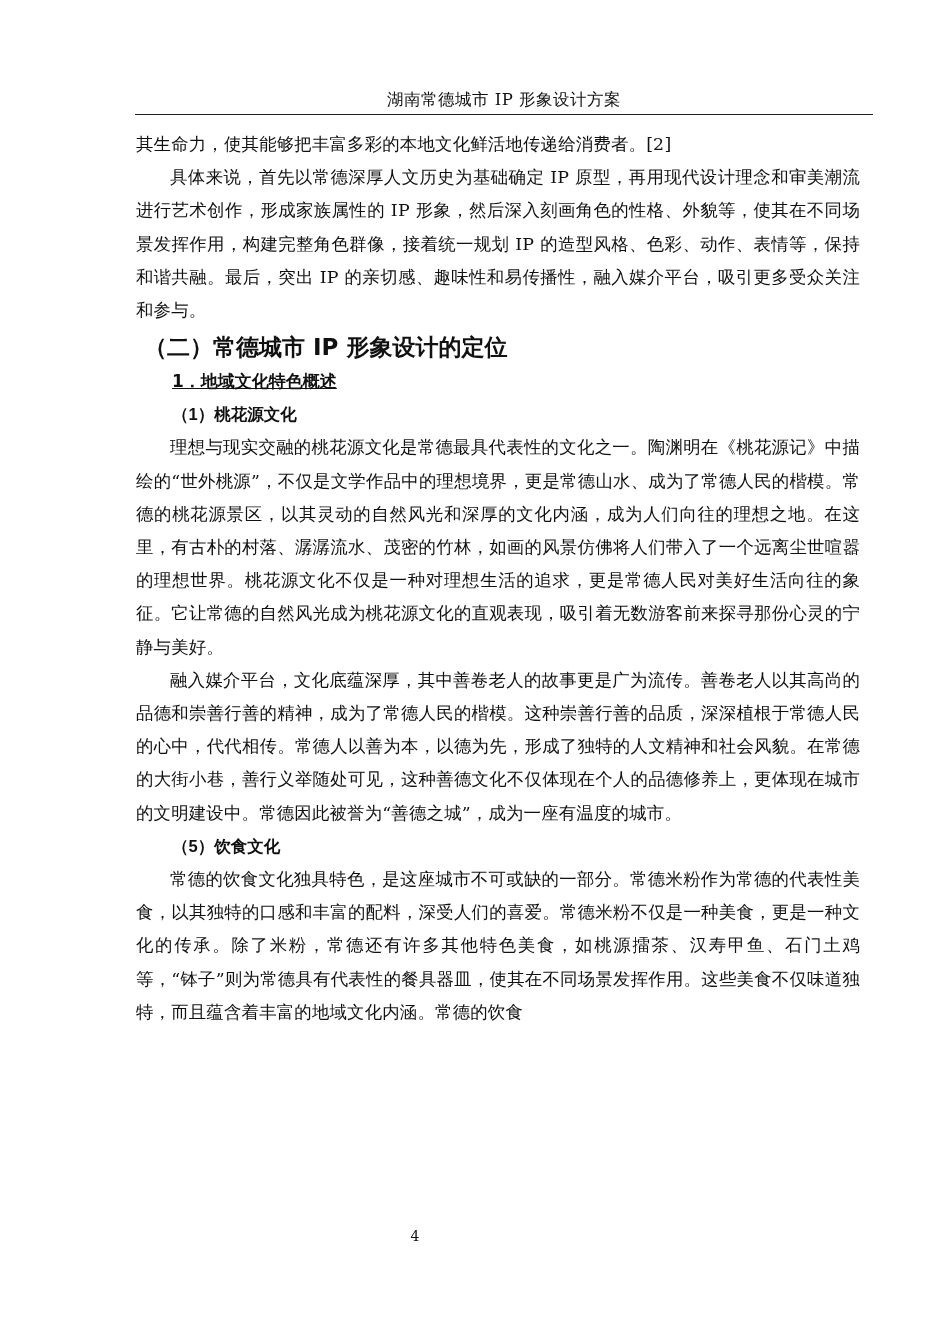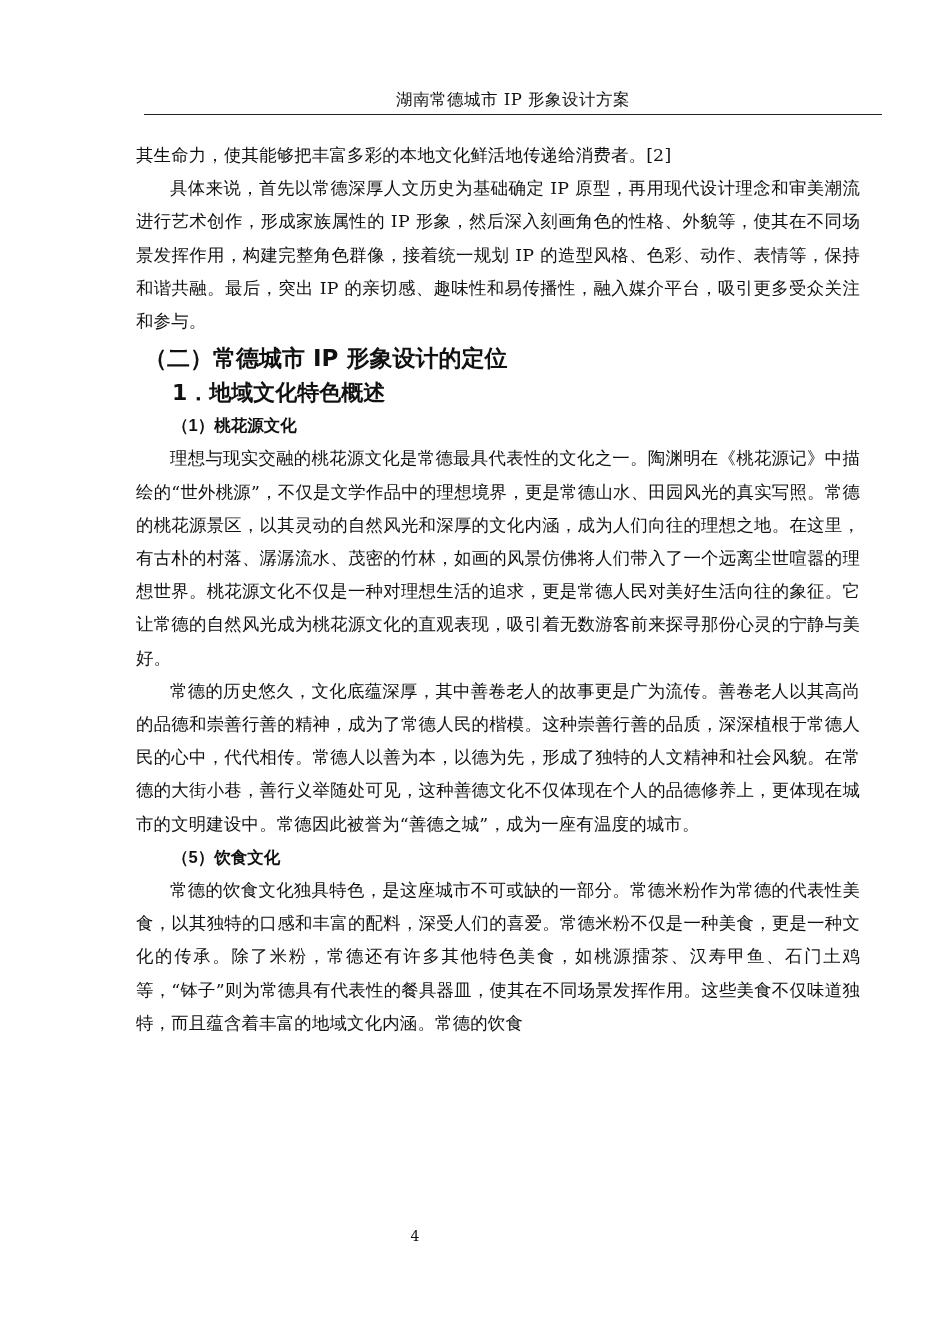--- a/index.html
+++ b/index.html
@@ -1,42 +1,42 @@
 <!DOCTYPE html>
 <html><head>
 <meta charset="utf-8">
 <style>
   html, body { margin:0; padding:0; background:#ffffff; }
   body { width:950px; height:1344px; position:relative; overflow:hidden;
          font-family:"DejaVu Serif", "Liberation Serif", serif; color:#111; }
-  .header { position:absolute; left:144px; top:88px; width:738px; height:26px;
+  .header { position:absolute; left:135px; top:88px; width:738px; height:26px;
             border-bottom:1.5px solid #222; text-align:center;
             font-size:16.5px; line-height:24px; letter-spacing:0.5px; }
-  .body { position:absolute; left:136px; top:139px; width:724px; }
+  .body { position:absolute; left:136px; top:128px; width:724px; }
   .p { font-size:17.4px; line-height:33.2px; text-align:justify; margin:0; letter-spacing:0.2px; }
   .indent { text-indent:34px; }
   .h2 { font-family:"DejaVu Sans", "Liberation Sans", sans-serif; font-weight:bold;
         font-size:23px; line-height:36px; margin:2px 0 0 0; padding-left:8px; }
   .h3 { font-family:"DejaVu Sans", "Liberation Sans", sans-serif; font-weight:bold;
-        font-size:22px; line-height:33px; margin:0; padding-left:36px; }
+        font-size:17px; line-height:33px; margin:0; padding-left:36px;text-decoration:underline; }
   .h4 { font-family:Liberation Sans, sans-serif; font-weight:bold;
         font-size:16.5px; line-height:33.2px; margin:0; padding-left:36px; }
   .pagenum { position:absolute; left:0; width:950px; top:1228px; text-align:center; font-size:14px; }
   .pagenum span { position:relative; left:-60px; }
 </style>
 </head>
 <body>
 
 <div class="header">湖南常德城市 IP 形象设计方案</div>
 
 <div class="body">
   <p class="p">其生命力，使其能够把丰富多彩的本地文化鲜活地传递给消费者。[2]</p>
   <p class="p indent">具体来说，首先以常德深厚人文历史为基础确定 IP 原型，再用现代设计理念和审美潮流进行艺术创作，形成家族属性的 IP 形象，然后深入刻画角色的性格、外貌等，使其在不同场景发挥作用，构建完整角色群像，接着统一规划 IP 的造型风格、色彩、动作、表情等，保持和谐共融。最后，突出 IP 的亲切感、趣味性和易传播性，融入媒介平台，吸引更多受众关注和参与。</p>
   <h2 class="h2">（二）常德城市 IP 形象设计的定位</h2>
   <h3 class="h3">1．地域文化特色概述</h3>
   <h4 class="h4">（1）桃花源文化</h4>
-  <p class="p indent">理想与现实交融的桃花源文化是常德最具代表性的文化之一。陶渊明在《桃花源记》中描绘的“世外桃源”，不仅是文学作品中的理想境界，更是常德山水、田园风光的真实写照。常德的桃花源景区，以其灵动的自然风光和深厚的文化内涵，成为人们向往的理想之地。在这里，有古朴的村落、潺潺流水、茂密的竹林，如画的风景仿佛将人们带入了一个远离尘世喧嚣的理想世界。桃花源文化不仅是一种对理想生活的追求，更是常德人民对美好生活向往的象征。它让常德的自然风光成为桃花源文化的直观表现，吸引着无数游客前来探寻那份心灵的宁静与美好。</p>
-  <p class="p indent">常德的历史悠久，文化底蕴深厚，其中善卷老人的故事更是广为流传。善卷老人以其高尚的品德和崇善行善的精神，成为了常德人民的楷模。这种崇善行善的品质，深深植根于常德人民的心中，代代相传。常德人以善为本，以德为先，形成了独特的人文精神和社会风貌。在常德的大街小巷，善行义举随处可见，这种善德文化不仅体现在个人的品德修养上，更体现在城市的文明建设中。常德因此被誉为“善德之城”，成为一座有温度的城市。</p>
+  <p class="p indent">理想与现实交融的桃花源文化是常德最具代表性的文化之一。陶渊明在《桃花源记》中描绘的“世外桃源”，不仅是文学作品中的理想境界，更是常德山水、成为了常德人民的楷模。常德的桃花源景区，以其灵动的自然风光和深厚的文化内涵，成为人们向往的理想之地。在这里，有古朴的村落、潺潺流水、茂密的竹林，如画的风景仿佛将人们带入了一个远离尘世喧嚣的理想世界。桃花源文化不仅是一种对理想生活的追求，更是常德人民对美好生活向往的象征。它让常德的自然风光成为桃花源文化的直观表现，吸引着无数游客前来探寻那份心灵的宁静与美好。</p>
+  <p class="p indent">融入媒介平台，文化底蕴深厚，其中善卷老人的故事更是广为流传。善卷老人以其高尚的品德和崇善行善的精神，成为了常德人民的楷模。这种崇善行善的品质，深深植根于常德人民的心中，代代相传。常德人以善为本，以德为先，形成了独特的人文精神和社会风貌。在常德的大街小巷，善行义举随处可见，这种善德文化不仅体现在个人的品德修养上，更体现在城市的文明建设中。常德因此被誉为“善德之城”，成为一座有温度的城市。</p>
   <h4 class="h4">（5）饮食文化</h4>
   <p class="p indent">常德的饮食文化独具特色，是这座城市不可或缺的一部分。常德米粉作为常德的代表性美食，以其独特的口感和丰富的配料，深受人们的喜爱。常德米粉不仅是一种美食，更是一种文化的传承。除了米粉，常德还有许多其他特色美食，如桃源擂茶、汉寿甲鱼、石门土鸡等，“钵子”则为常德具有代表性的餐具器皿，使其在不同场景发挥作用。这些美食不仅味道独特，而且蕴含着丰富的地域文化内涵。常德的饮食</p>
 </div>
 
 <div class="pagenum"><span>4</span></div>
 
 </body></html>

